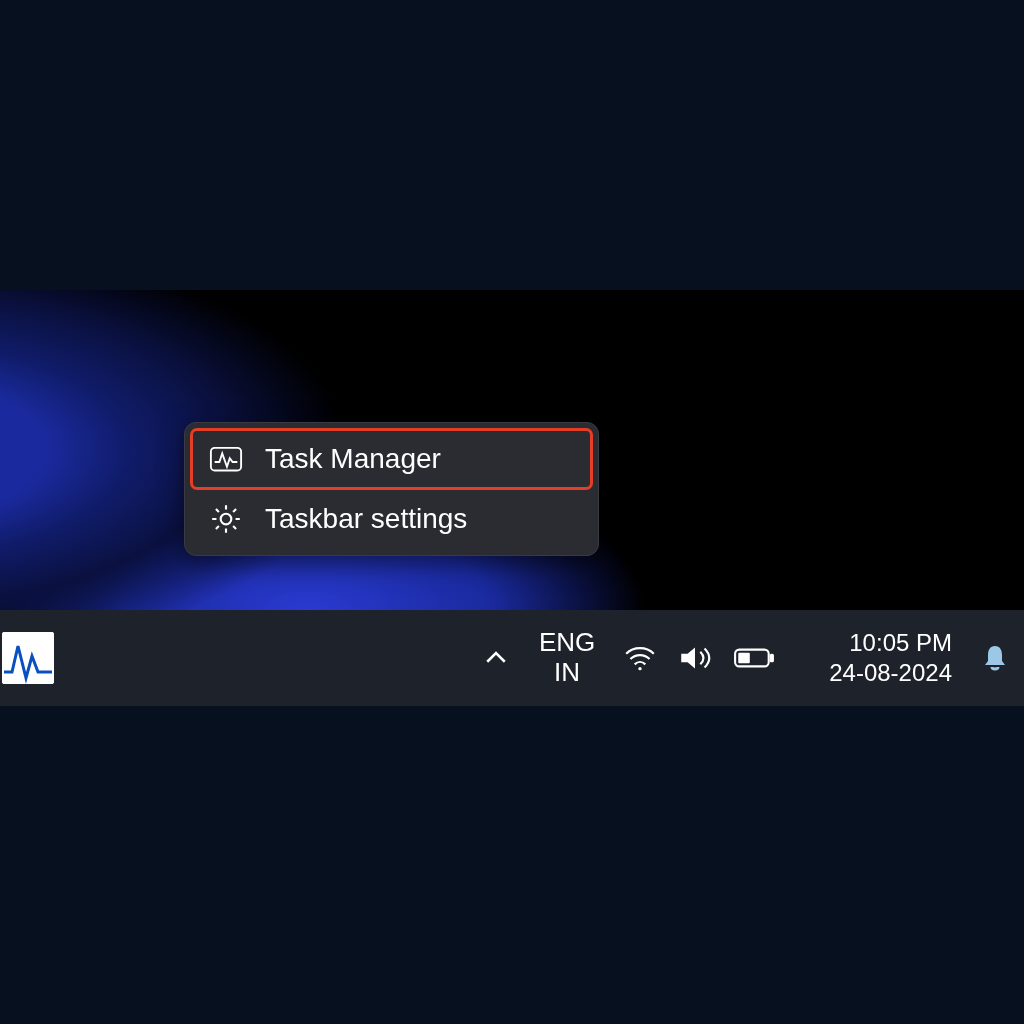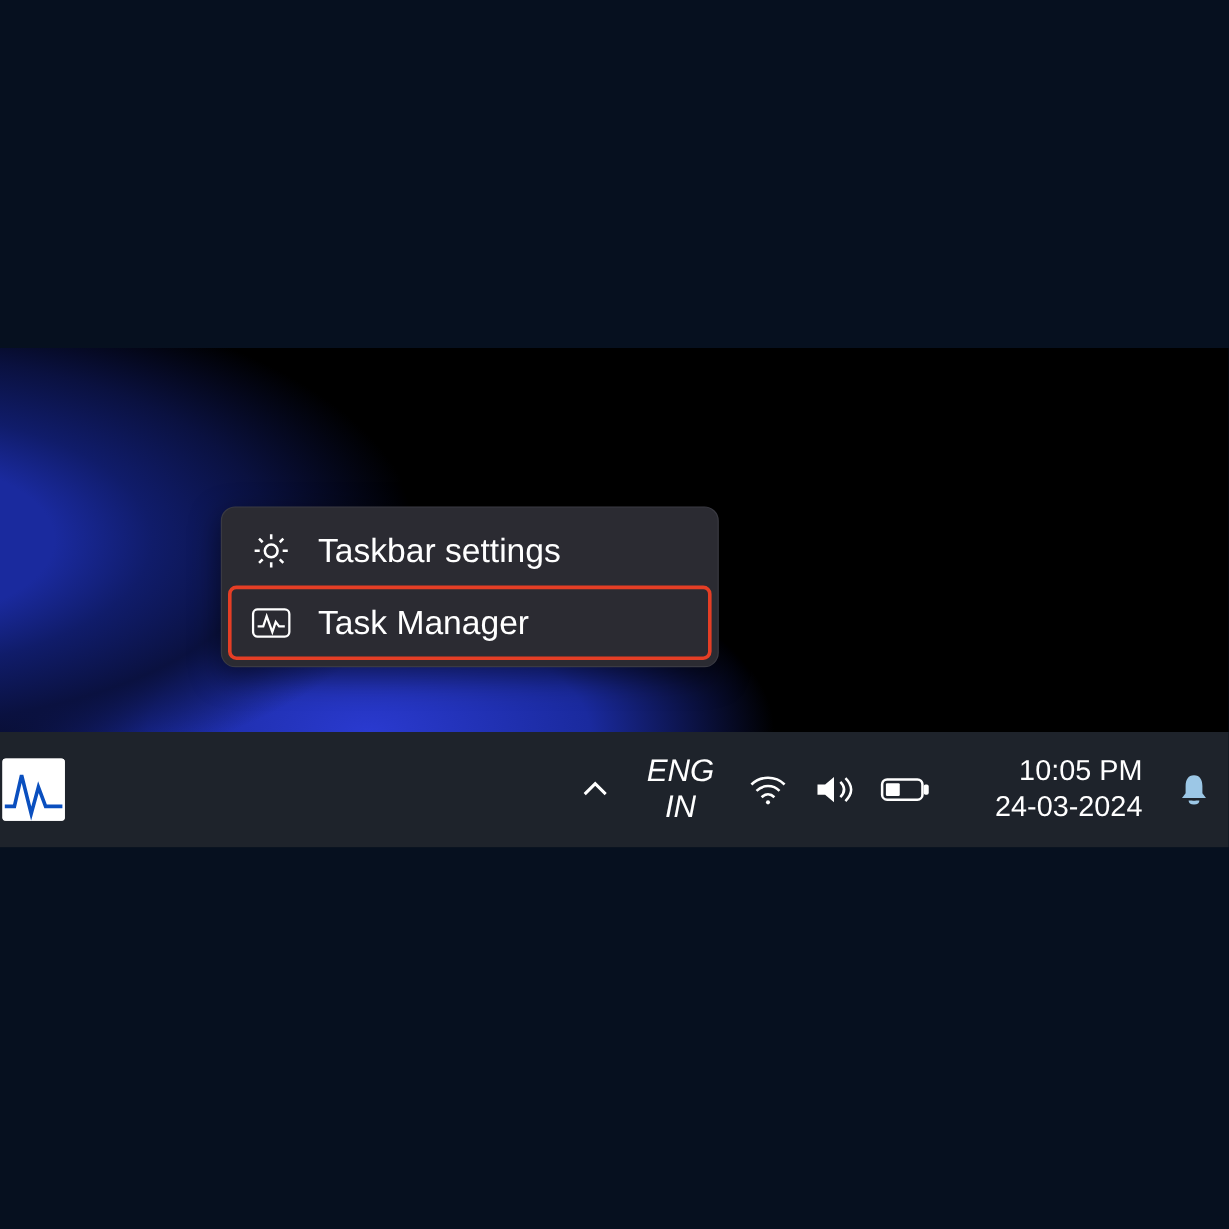--- a/index.html
+++ b/index.html
@@ -76,50 +76,50 @@
     .app-inner svg { width:100%; height:100%; }
     .sys-area {
       margin-left:auto;
       display:flex;
       align-items:center;
       gap:28px;
       padding-right:14px;
       font-size:24px;
     }
     .chevron { width:30px; height:30px; display:flex; align-items:center; justify-content:center; }
-    .lang { text-align:center; line-height:1.15; font-size:26px;font-style:italic; }
+    .lang { text-align:center; line-height:1.15; font-size:26px; }
     .tray-icons { display:flex; align-items:center; gap:20px; }
     .tray-icons span, .tray-icons .ico { display:flex; align-items:center; justify-content:center; }
     .clock { text-align:right; font-size:24px; line-height:1.25;margin-left:26px; }
     .bell { width:30px; height:30px; display:flex; align-items:center; justify-content:center; }
     svg { fill:none; stroke:#fff; stroke-width:2; }
   </style>
 </head>
 <body>
 
 <div class="wallpaper"></div>
 
 <div class="context-menu">
+  <div class="menu-item highlight">
+    <span class="menu-icon">
+      <svg viewBox="0 0 36 30">
+        <rect x="2" y="3" width="32" height="24" rx="4"></rect>
+        <path d="M6 18 L11 18 L14 9 L19 23 L22 14 L25 18 L30 18"></path>
+      </svg>
+    </span>
+    <span>Task Manager</span>
+  </div>
   <div class="menu-item">
     <span class="menu-icon">
       <svg viewBox="0 0 32 32">
         <circle cx="16" cy="16" r="5"></circle>
         <path d="M16 3v4 M16 25v4 M3 16h4 M25 16h4 M6.5 6.5l2.8 2.8 M22.7 22.7l2.8 2.8 M25.5 6.5l-2.8 2.8 M9.3 22.7l-2.8 2.8"></path>
       </svg>
     </span>
     <span>Taskbar settings</span>
-  </div>
-  <div class="menu-item highlight">
-    <span class="menu-icon">
-      <svg viewBox="0 0 36 30">
-        <rect x="2" y="3" width="32" height="24" rx="4"></rect>
-        <path d="M6 18 L11 18 L14 9 L19 23 L22 14 L25 18 L30 18"></path>
-      </svg>
-    </span>
-    <span>Task Manager</span>
   </div>
 </div>
 
 <div class="taskbar">
   <div class="pinned">
     <div class="pinned-app" style="position:relative;">
       <div class="app-inner">
         <svg viewBox="0 0 52 52">
           <rect x="0" y="0" width="52" height="52" fill="#ffffff" stroke="none"></rect>
           <path d="M2 40 L10 40 L16 14 L24 46 L30 24 L36 40 L50 40" stroke="#0a4fbf" stroke-width="3"></path>
@@ -161,21 +161,21 @@
         <svg viewBox="0 0 40 22" width="42" height="24">
           <rect x="2" y="3" width="32" height="16" rx="4"></rect>
           <rect x="35" y="7" width="4" height="8" rx="1.5" fill="#fff" stroke="none"></rect>
           <rect x="5" y="6" width="11" height="10" rx="1" fill="#fff" stroke="none"></rect>
         </svg>
       </span>
     </div>
 
     <div class="clock">
       <div>10:05 PM</div>
-      <div>24-03-2024</div>
+      <div>24-08-2024</div>
     </div>
 
     <div class="bell">
       <svg viewBox="0 0 26 30" width="26" height="30">
         <path d="M13 3 C8 3 6 7 6 12 L6 18 L3 22 L23 22 L20 18 L20 12 C20 7 18 3 13 3 Z" fill="#9cc7e6" stroke="none"></path>
         <path d="M10 24 C10 26.5 16 26.5 16 24" stroke="#9cc7e6" stroke-width="3"></path>
       </svg>
     </div>
   </div>
 </div>

